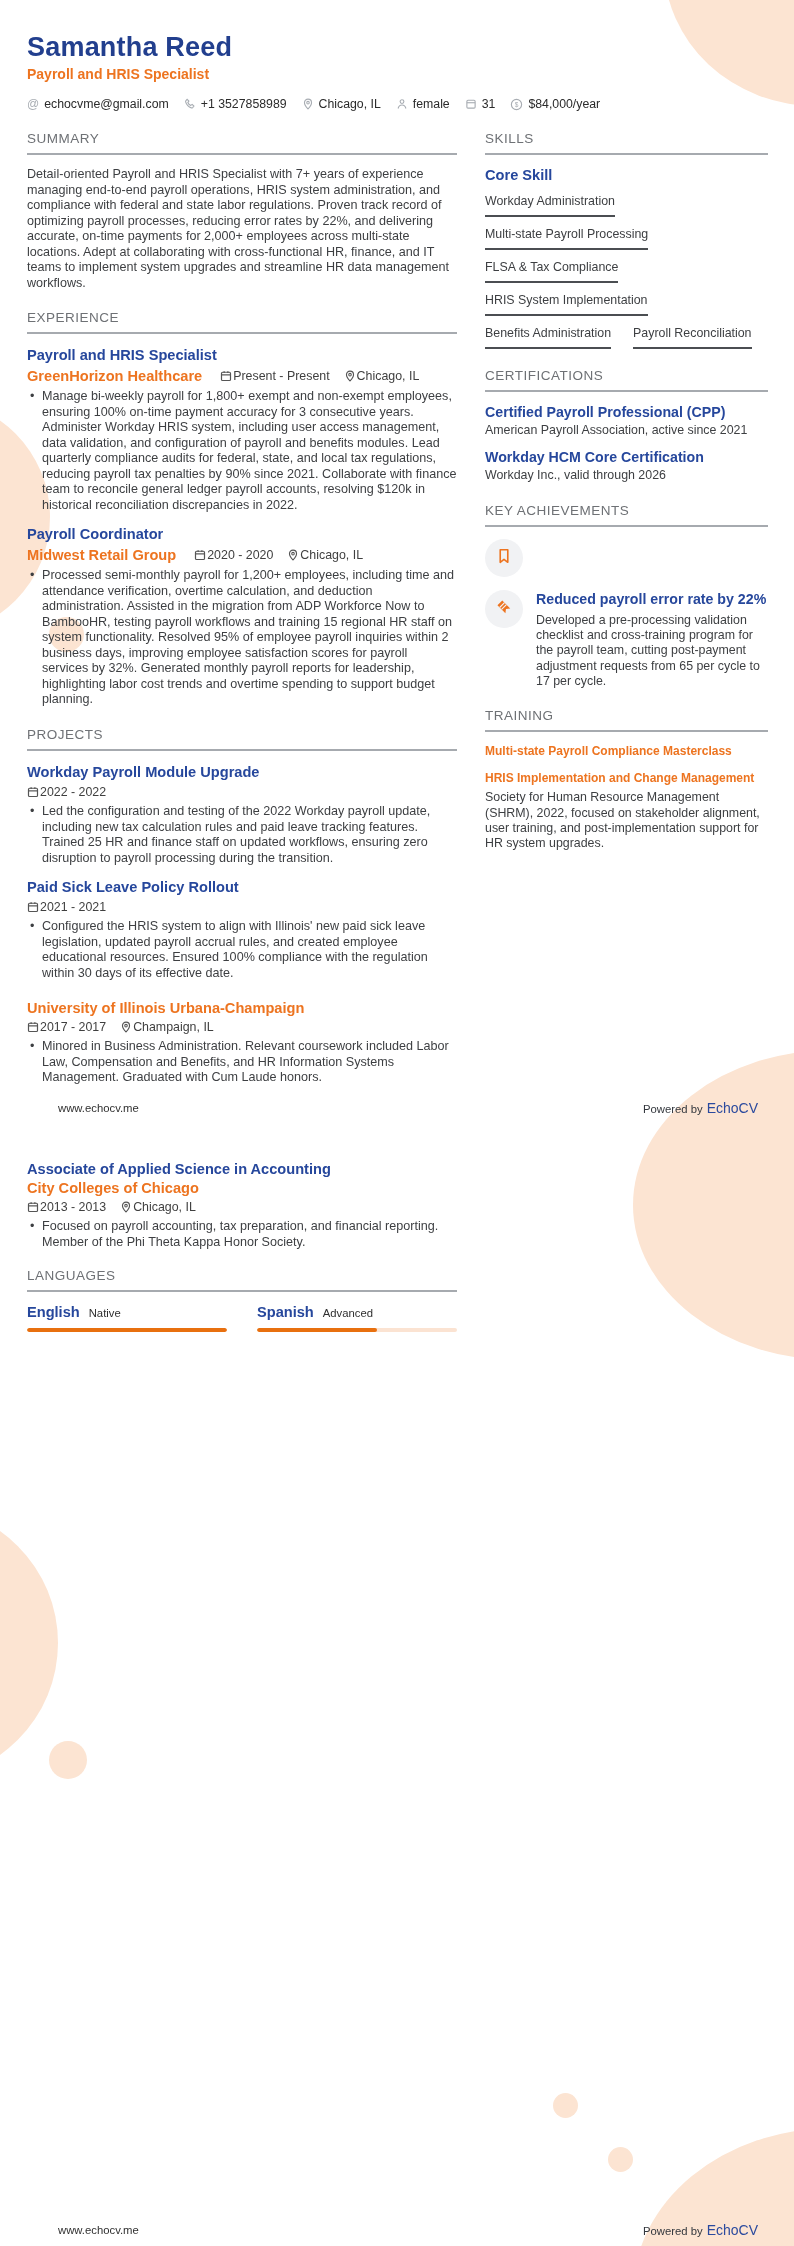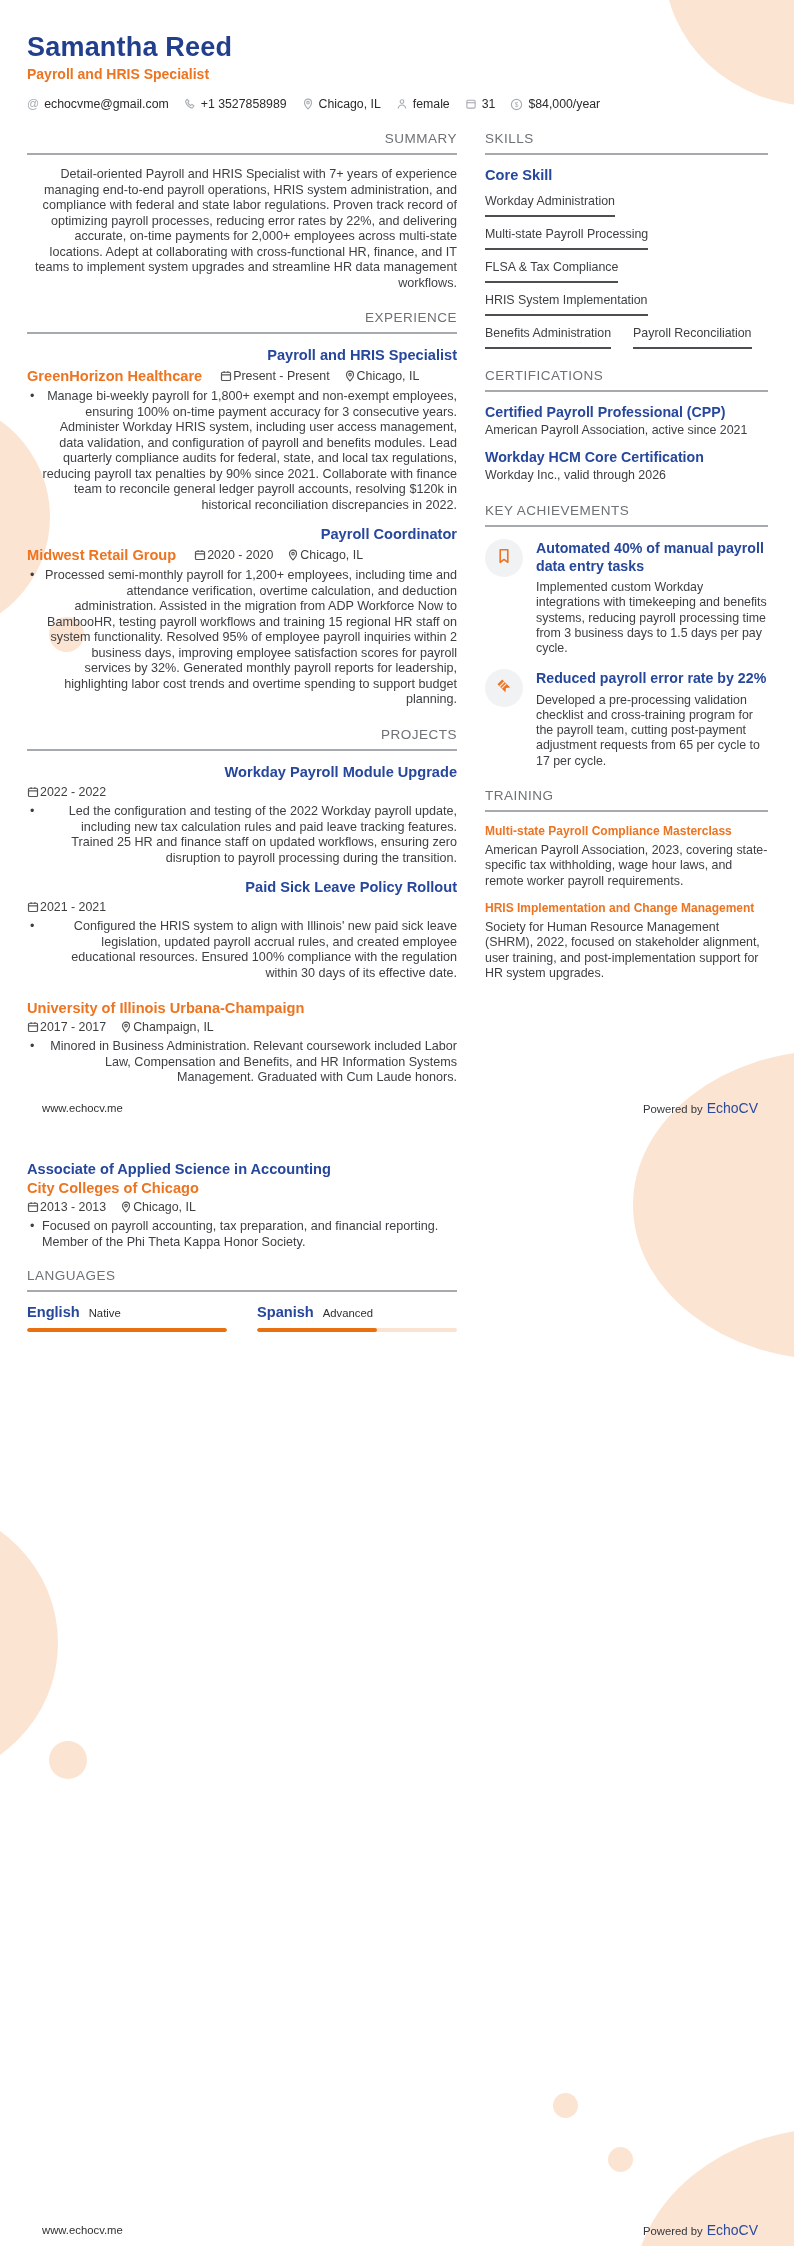--- a/index.html
+++ b/index.html
@@ -23,21 +23,21 @@
   .header { position:relative; z-index:2; padding:32px 26px 0 27px; }
   .name { font-size:27px; font-weight:bold; color:#223f8e; letter-spacing:0.2px; }
   .role { font-size:14px; font-weight:bold; color:#ed7420; margin-top:3px; }
   .contact { display:flex; align-items:center; gap:15px; margin-top:15px; font-size:12.3px; color:#2b2b2b; }
   .citem { display:flex; align-items:center; gap:5px; }
   .cic { color:#a8adb3; font-size:12px; display:inline-flex; align-items:center; }
   .cic svg { display:block; }
 
   
   .main { position:relative; z-index:2; display:flex; gap:28px; padding:20px 26px 0 27px; }
-  .col-left { width:430px; flex:none;text-align:right; }
+  .col-left { width:430px; flex:none; }
   .col-right { flex:1; min-width:0; }
 
   .sec { margin-bottom:19px; }
   .sec-head { font-size:13.5px; color:#6e7175; letter-spacing:0.5px; padding-bottom:7px;
               border-bottom:2px solid #a6aaaf; margin-bottom:12px; }
 
   .body-txt, li { font-size:12.6px; line-height:15.5px; color:#3d3f42; }
 
   .item-title { font-size:14.6px; font-weight:bold; color:#26479c; line-height:1.25; }
   .org { font-size:14.6px; font-weight:bold; color:#ed7420; }
@@ -75,21 +75,21 @@
   .langs { display:flex; gap:30px; }
   .lang { flex:1; }
   .lang-top { display:flex; align-items:baseline; gap:9px; margin-bottom:8px; }
   .lang-name { font-size:14.6px; font-weight:bold; color:#26479c; }
   .lang-level { font-size:11.3px; color:#2f2f2f; }
   .lang-bar { height:4px; background:#fbe3d2; border-radius:2px; overflow:hidden; }
   .lang-fill { height:100%; background:#e8700f; border-radius:2px; }
 
   
   .page2 { position:absolute; z-index:2; left:27px; top:1160px; width:430px; }
-  .footer { position:absolute; z-index:3; left:42px; right:36px; display:flex;
+  .footer { position:absolute; z-index:3; left:58px; right:36px; display:flex;
             justify-content:space-between; align-items:center; }
   .f1 { top:1100px; } .f2 { top:2222px; }
   .site { font-size:11.3px; color:#2f2f2f; }
   .powered { font-size:11.3px; color:#33373d; }
   .brand { font-size:14px; color:#2b4a9e; margin-left:4px; }
 </style>
 </head>
 <body>
 
 <div class="canvas">
@@ -337,24 +337,20 @@
         <div class="sec-head">KEY ACHIEVEMENTS</div>
 
         <div class="ach">
           <div class="ach-ic">
             <span>
               <svg width="18" height="18" viewBox="0 0 20 20">
                   <path d="M5.8 3h8.4v14l-4.2-3.2L5.8 17z" fill="none" stroke="#ed7420" stroke-width="1.8" stroke-linejoin="round"></path>
                 </svg>
             </span>
           </div>
-          <div>
-            <div class="ach-title">Automated 40% of manual payroll data entry tasks</div>
-            <div class="ach-desc">Implemented custom Workday integrations with timekeeping and benefits systems, reducing payroll processing time from 3 business days to 1.5 days per pay cycle.</div>
-          </div>
         </div>
 
         <div class="ach">
           <div class="ach-ic">
             <span>
               <svg width="18" height="18" viewBox="0 0 20 20">
                   <g transform="rotate(-45 10 10)">
                     <path d="M6.2 3.5h7.6v12.5l-3.8-2.9-3.8 2.9z" fill="#ed7420"></path>
                     <line x1="6.2" y1="7" x2="13.8" y2="7" stroke="#f1f2f4" stroke-width="1.3"></line>
                     <line x1="6.2" y1="10" x2="13.8" y2="10" stroke="#f1f2f4" stroke-width="1.3"></line>
@@ -366,21 +362,20 @@
             <div class="ach-title">Reduced payroll error rate by 22%</div>
             <div class="ach-desc">Developed a pre-processing validation checklist and cross-training program for the payroll team, cutting post-payment adjustment requests from 65 per cycle to 17 per cycle.</div>
           </div>
         </div>
       </div>
 
       <div class="sec">
         <div class="sec-head">TRAINING</div>
         <div class="train">
           <div class="train-title">Multi-state Payroll Compliance Masterclass</div>
-          <div class="train-desc">American Payroll Association, 2023, covering state-specific tax withholding, wage hour laws, and remote worker payroll requirements.</div>
         </div>
         <div class="train">
           <div class="train-title">HRIS Implementation and Change Management</div>
           <div class="train-desc">Society for Human Resource Management (SHRM), 2022, focused on stakeholder alignment, user training, and post-implementation support for HR system upgrades.</div>
         </div>
       </div>
     </div>
   </div>
 
   <div class="footer f1">

